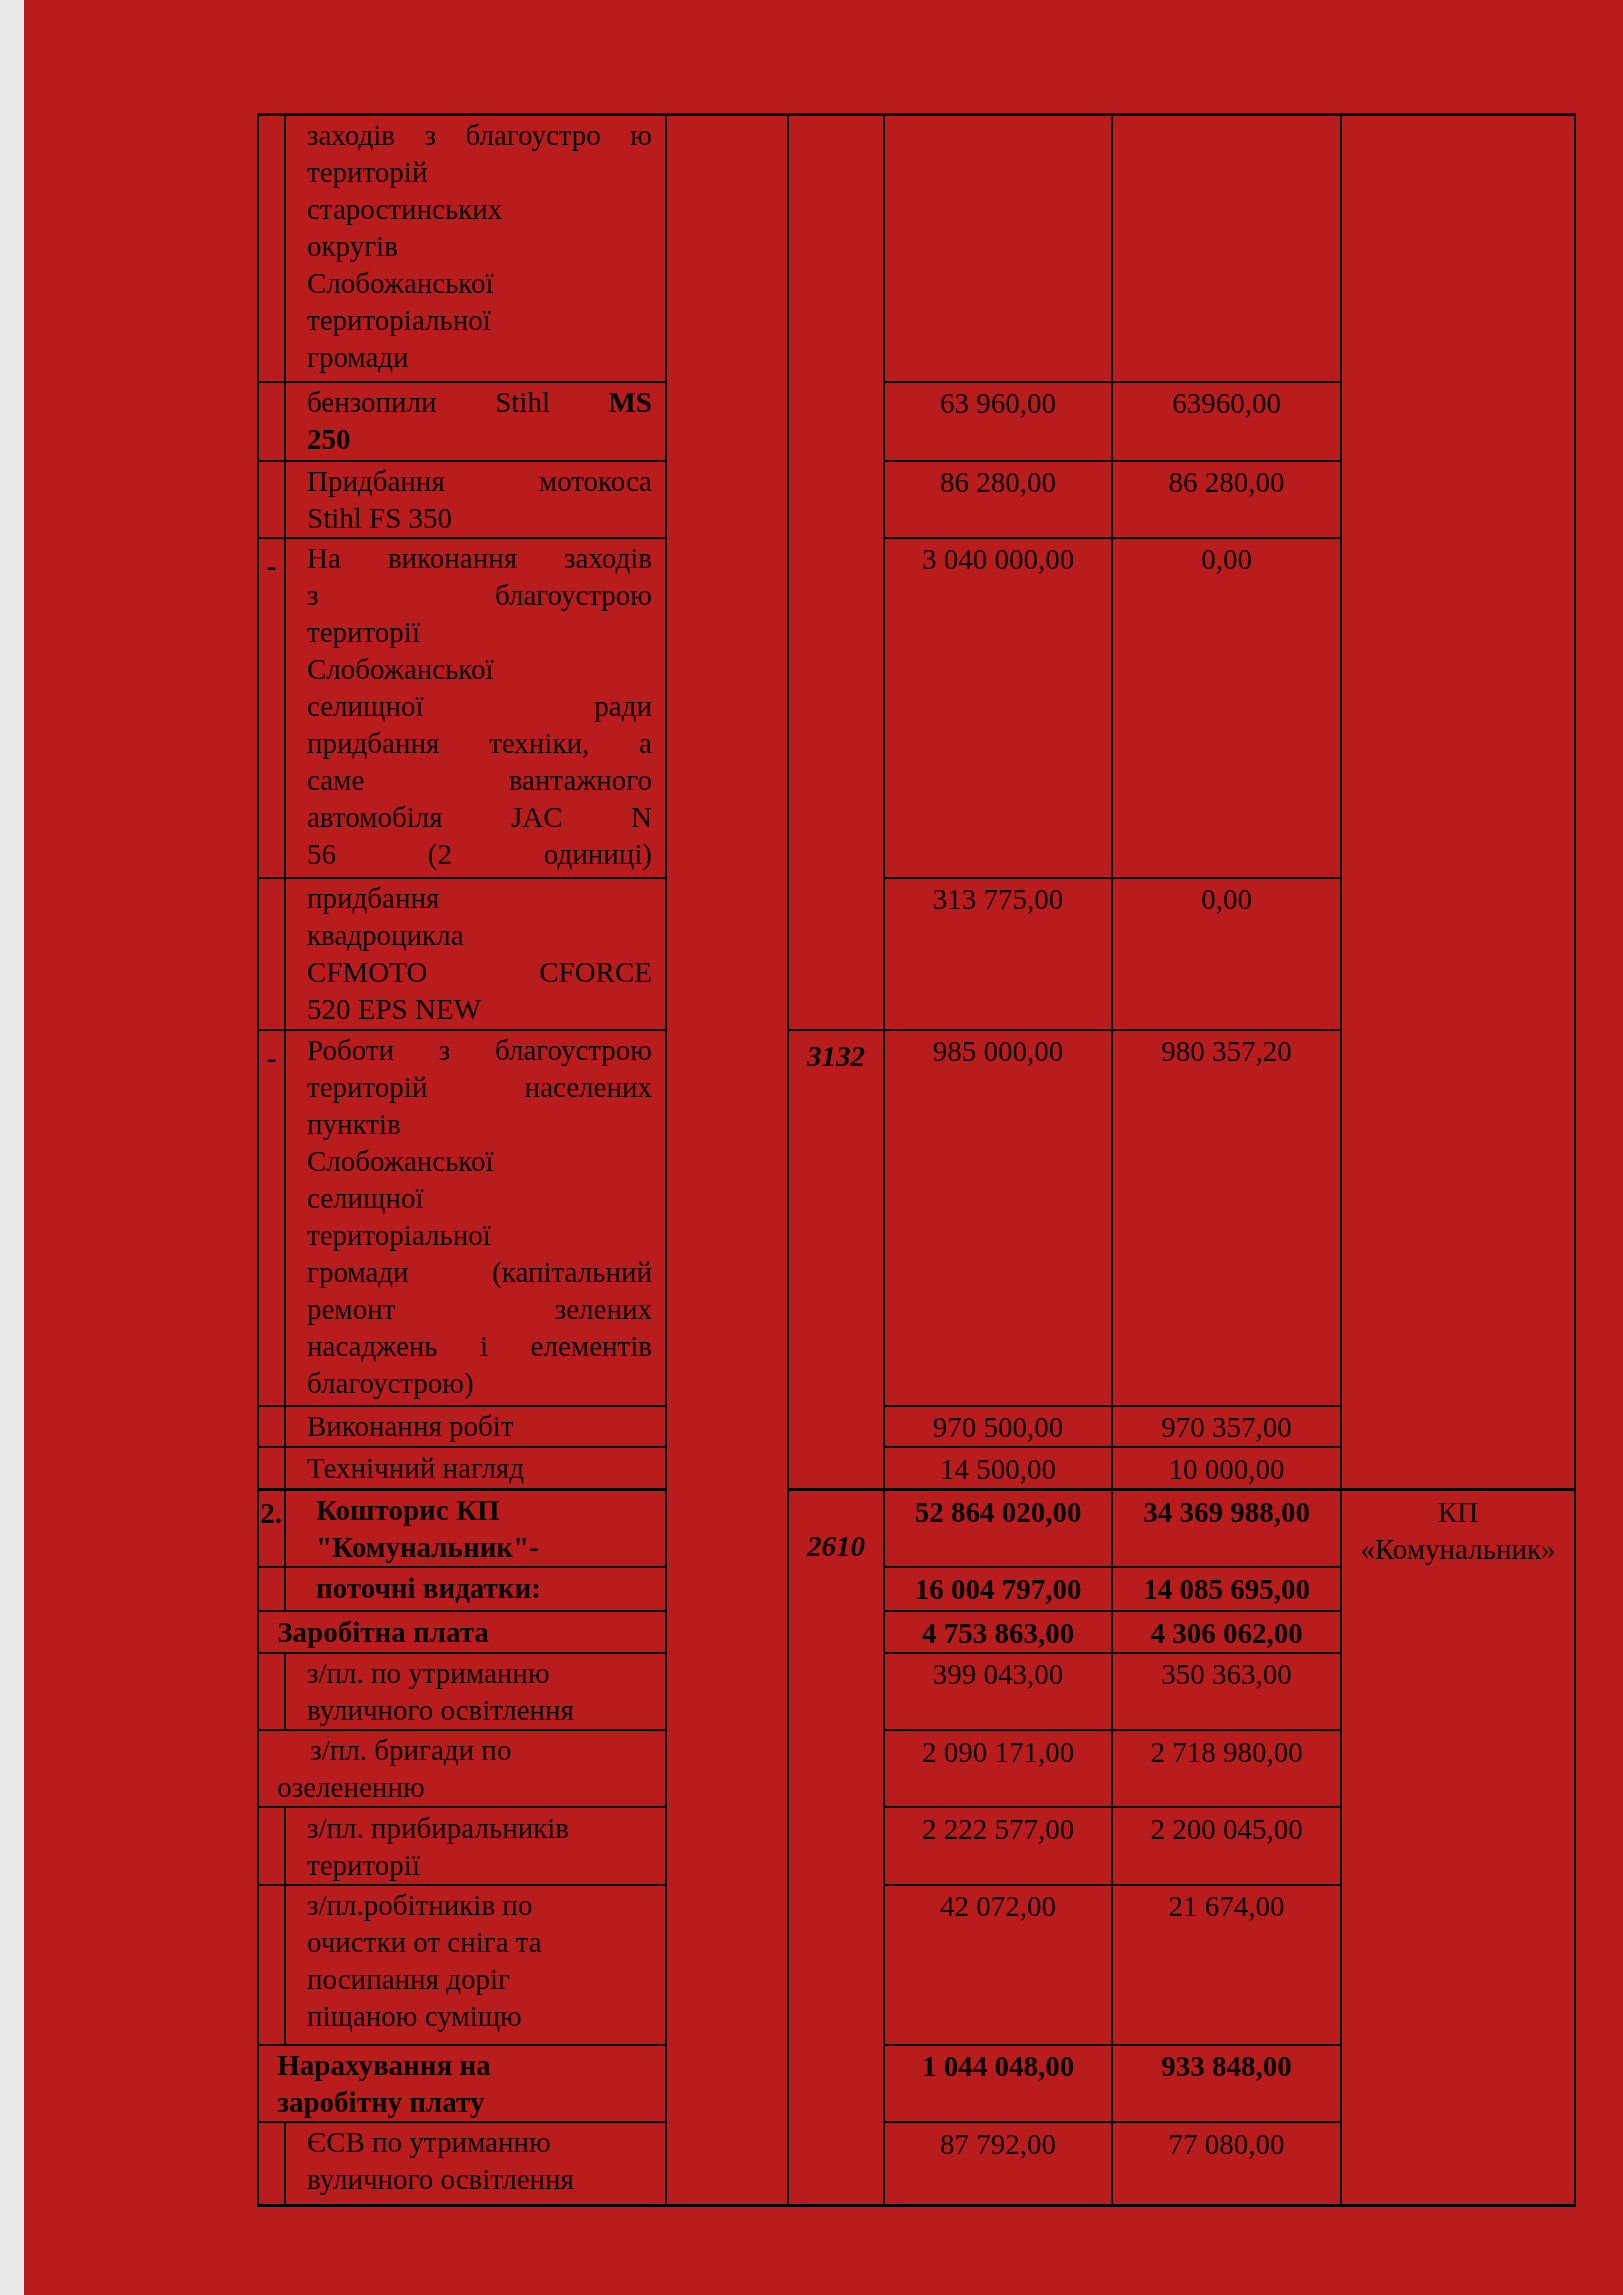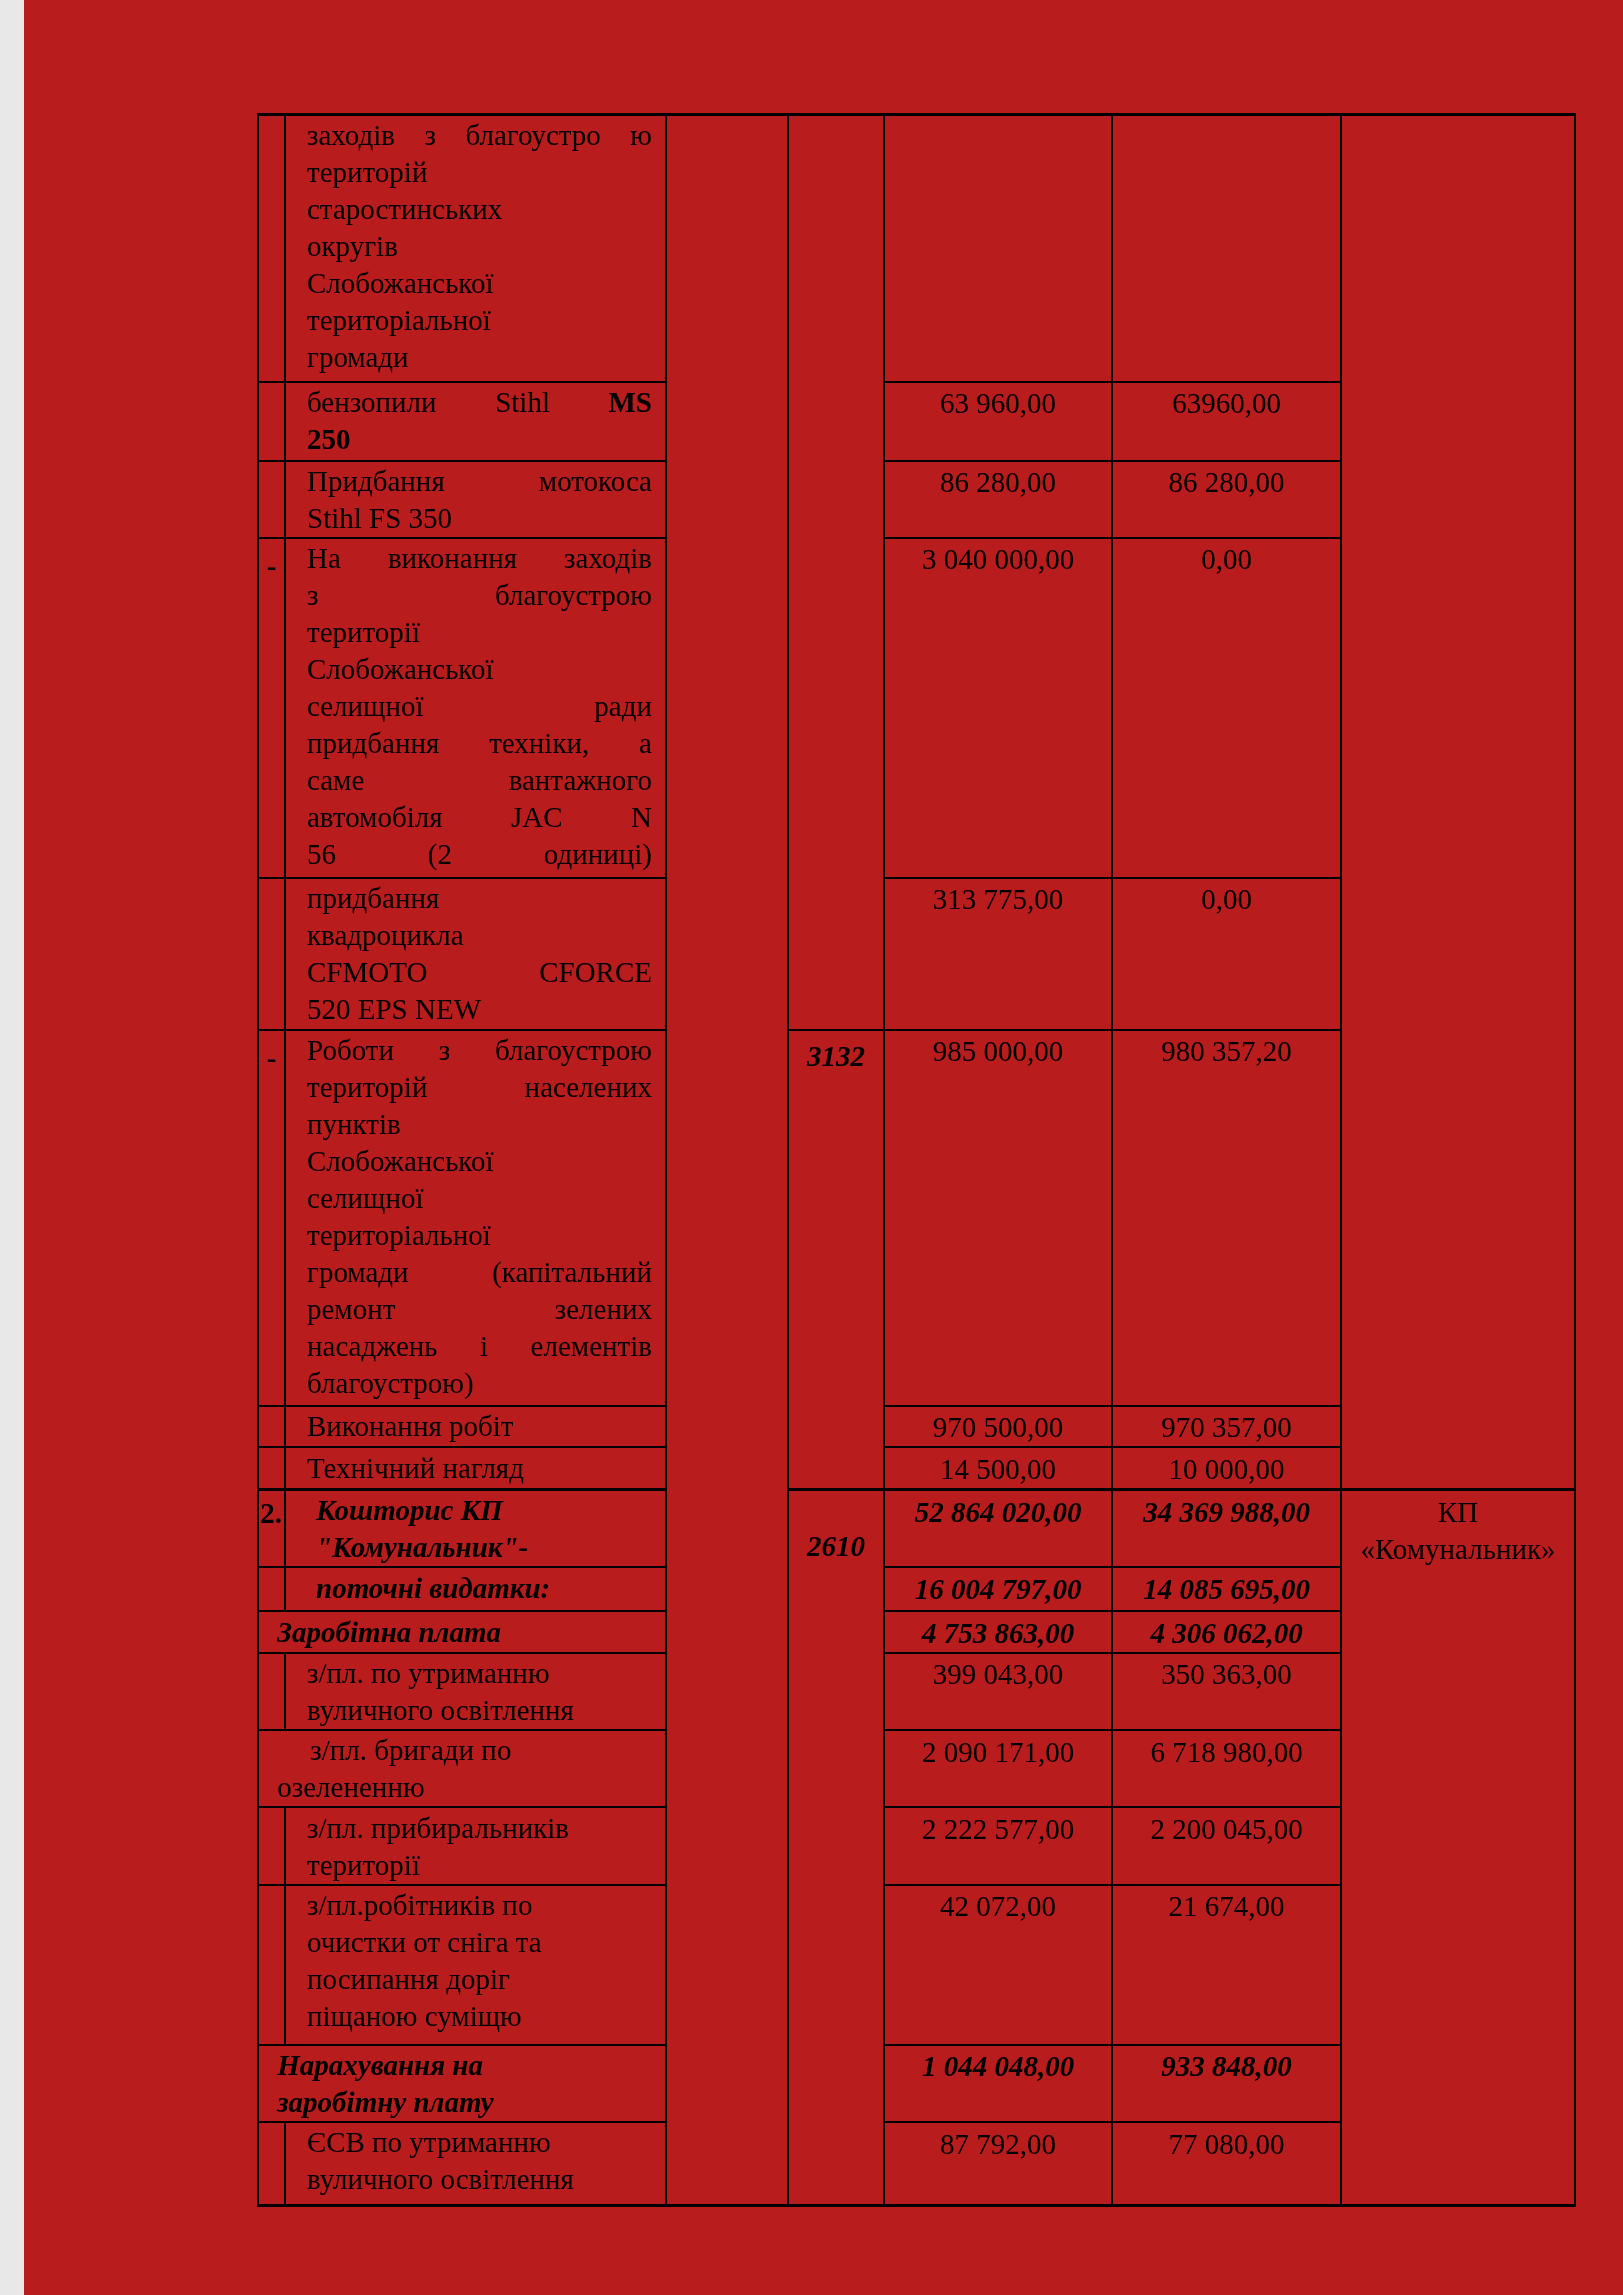--- a/index.html
+++ b/index.html
@@ -29,21 +29,21 @@
     line-height:37px;
     overflow:hidden;
   }
   tr.rI > td{ border-top-width:3.3px; }
   td.desc{ vertical-align:top; padding:1.3px 13px 0 21px; }
   td.desc.padl{ padding-left:30px; }
   td.desc.span2{ padding-left:18.3px; }
   td.desc .ln{ text-align:left; }
   td.desc .jl{ text-align:justify; text-align-last:justify; }
   td.desc.indent .ln:first-child{ text-indent:33px; }
-  .bi{ font-weight:bold; font-style:italic; }
+  .bi{ font-weight:bold; }
   td.amt{ text-align:center; vertical-align:top; padding:2.6px 2.6px 0 2.6px; }
   td.code{ text-align:center; vertical-align:top; padding-top:7px; }
   td.code .cv{ font-weight:bold; font-style:italic; }
   td.code.low{ padding-top:37px; }
   td.org{ text-align:center; vertical-align:top; padding:2.6px 1.3px 0 1.3px; }
   td.mk{ text-align:center; vertical-align:top; font-weight:bold; padding-top:9.2px; }
   td.mk.num{ text-align:left; padding:3.9px 0 0 1.3px; }
   td.blank{ vertical-align:top; }
 </style>
 </head>
@@ -194,21 +194,21 @@
           </td>
           <td class="amt">399 043,00</td>
           <td class="amt">350 363,00</td>
         </tr>
         <tr style="height: 69px;">
           <td class="desc span2 indent" colspan="2">
             <div class="ln">з/пл. бригади по</div>
             <div class="ln">озелененню</div>
           </td>
           <td class="amt">2 090 171,00</td>
-          <td class="amt">6 718 980,00</td>
+          <td class="amt">2 718 980,00</td>
         </tr>
         <tr style="height: 75px;">
           <td class="mk"></td>
           <td class="desc">
             <div class="ln">з/пл. прибиральників</div>
             <div class="ln">території</div>
           </td>
           <td class="amt">2 222 577,00</td>
           <td class="amt">2 200 045,00</td>
         </tr>

